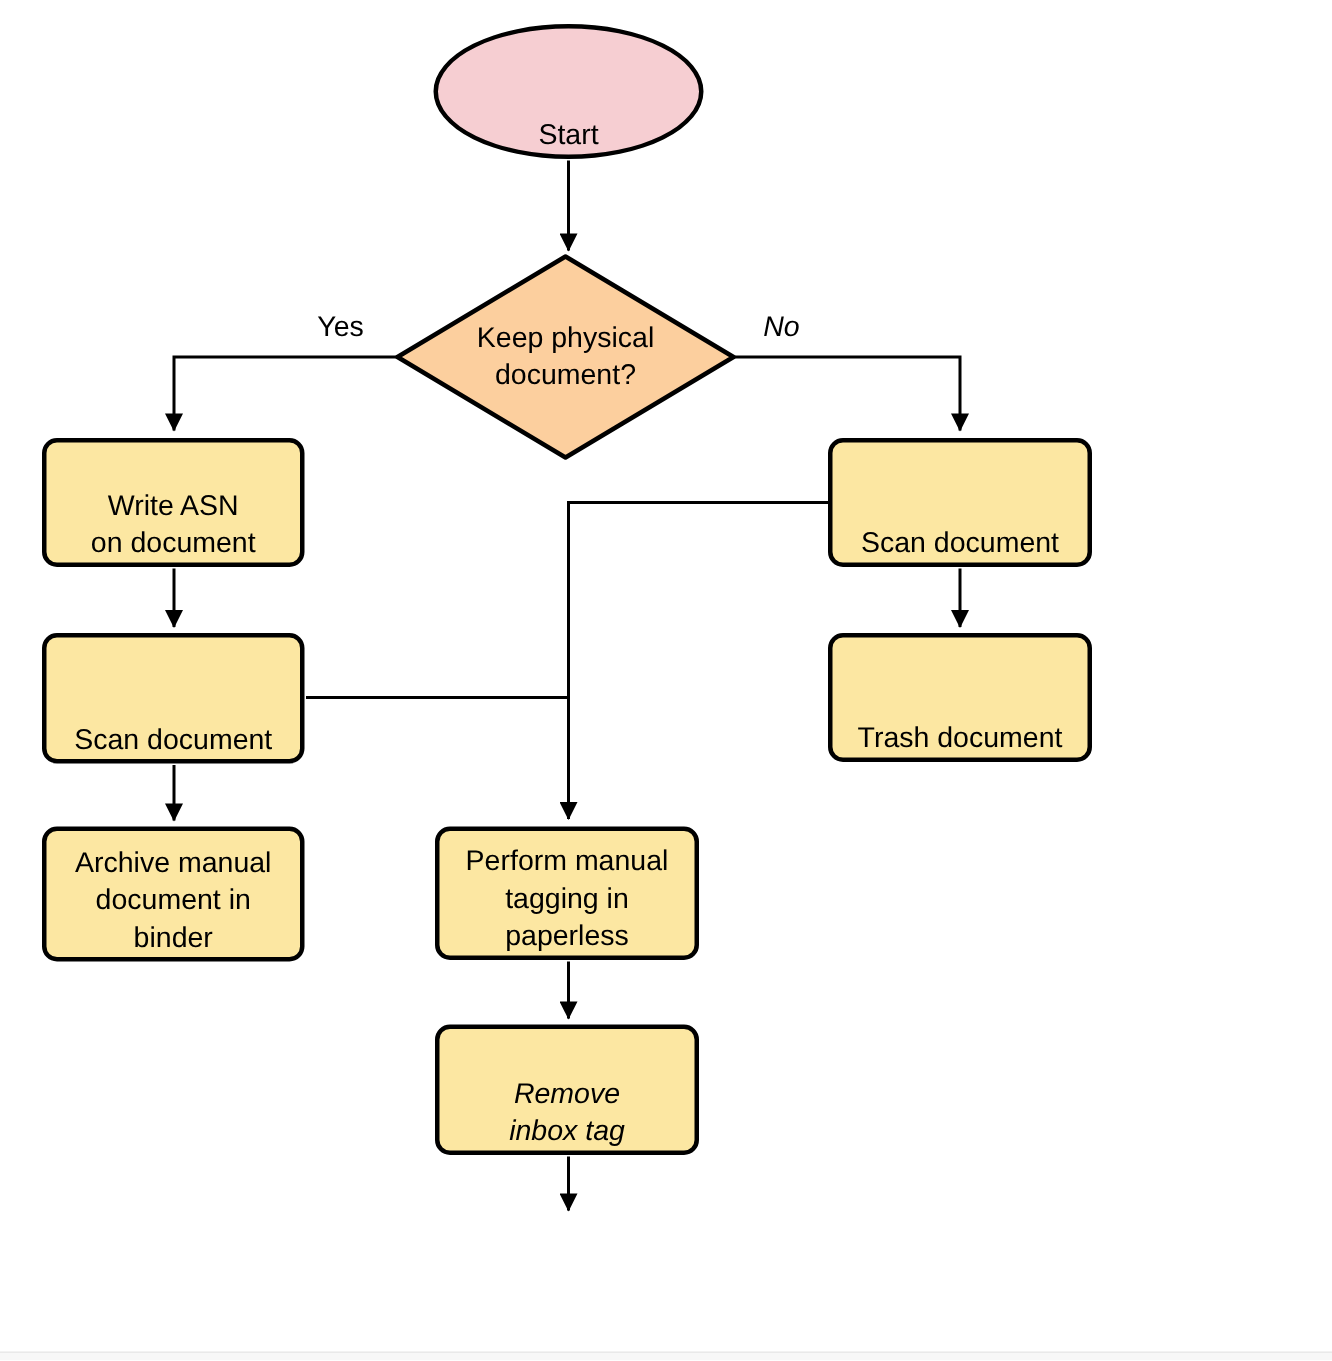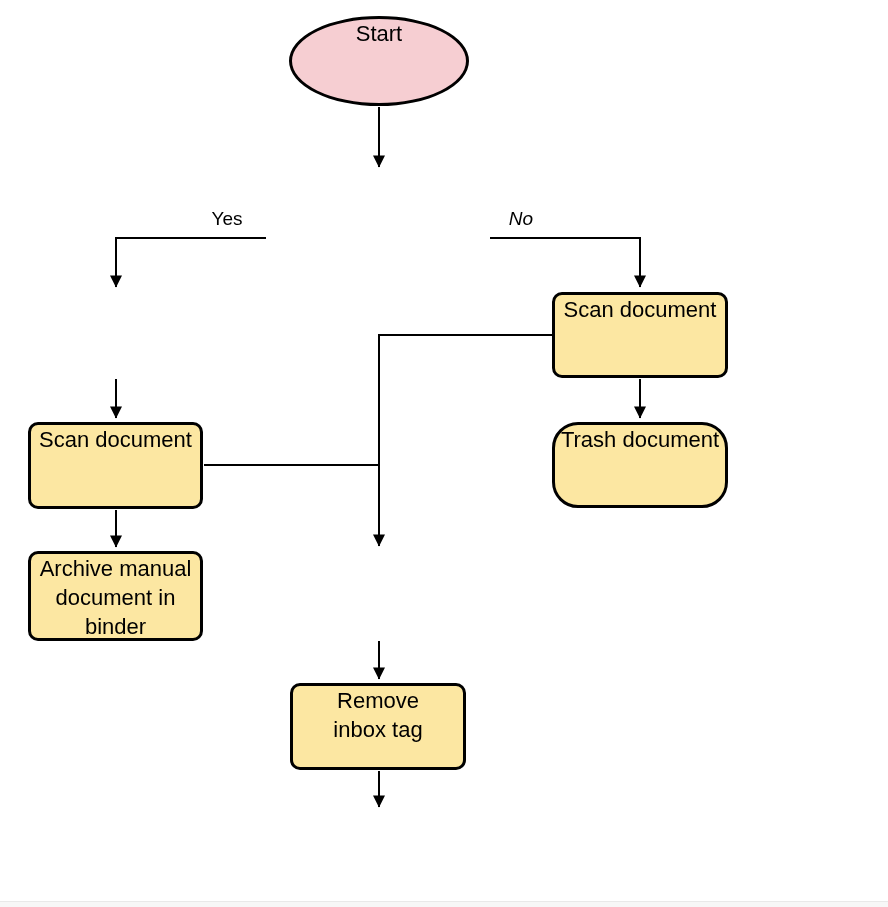--- a/index.html
+++ b/index.html
@@ -24,24 +24,24 @@
     height: 907px;
   }
   .edge {
     stroke: var(--stroke, #000);
     stroke-width: 2;
     fill: none;
   }
   .node {
     position: absolute;
     display: flex;
-    align-items: flex-start;
+    align-items: flex-end;
     justify-content: center;
     text-align: center;
-    font-size: 22px;
+    font-size: 19px;
     line-height: 1.32;
     white-space: pre-line;
     box-sizing: border-box;
   }
   .rect {
     background: var(--process-fill, #fce7a2);
     border: 3px solid var(--stroke, #000);
     border-radius: 10px;
   }
   .ellipse {
@@ -120,42 +120,58 @@
     <path class="edge" d="M553 335 H379 V546" marker-end="url(#arrow)"></path>
     <path class="edge" d="M204 465 H379"></path>
     <path class="edge" d="M379 641 V679" marker-end="url(#arrow)"></path>
     <path class="edge" d="M379 771 V807" marker-end="url(#arrow)"></path>
   </svg>
 
   <div class="node ellipse" style="left:289px; top:16px; width:180px; height:90px;">
     <span>Start</span>
   </div>
 
+  <div class="diamond-wrap" style="left:262px; top:168px; width:230px; height:140px;">
+    <svg width="230" height="140" viewBox="0 0 230 140" xmlns="http://www.w3.org/2000/svg">
+      <polygon points="115,3 227,70 115,137 3,70" style="fill: var(--decision-fill, #fccf9e); stroke: var(--stroke, #000); stroke-width: 3;" stroke-linejoin="round"></polygon>
+    </svg>
+    <span class="diamond-label">Keep physical
+document?</span>
+  </div>
 
+  <div class="node rect" style="left:28px; top:292px; width:175px; height:86px;">
+    <span>Write ASN
+on document</span>
+  </div>
 
   <div class="node rect" style="left:28px; top:422px; width:175px; height:87px;">
     <span>Scan document</span>
   </div>
 
   <div class="node rect" style="left:28px; top:551px; width:175px; height:90px;">
     <span>Archive manual
 document in
 binder</span>
   </div>
 
   <div class="node rect" style="left:552px; top:292px; width:176px; height:86px;">
     <span>Scan document</span>
   </div>
 
-  <div class="node rect" style="left:552px; top:422px; width:176px; height:86px;border-radius:26px;">
+  <div class="node rect" style="left:552px; top:422px; width:176px; height:86px;">
     <span>Trash document</span>
   </div>
 
+  <div class="node rect" style="left:290px; top:551px; width:176px; height:89px;">
+    <span>Perform manual
+tagging in
+paperless</span>
+  </div>
 
-  <div class="node rect" style="left:290px; top:683px; width:176px; height:87px;">
+  <div class="node rect" style="left:290px; top:683px; width:176px; height:87px;font-style:italic;">
     <span>Remove
 inbox tag</span>
   </div>
 
 
   <span class="edge-label" style="left:203px; top:208px;">Yes</span>
 
   <span class="edge-label" style="left:497px; top:208px;font-style:italic;">No</span>
 
 

